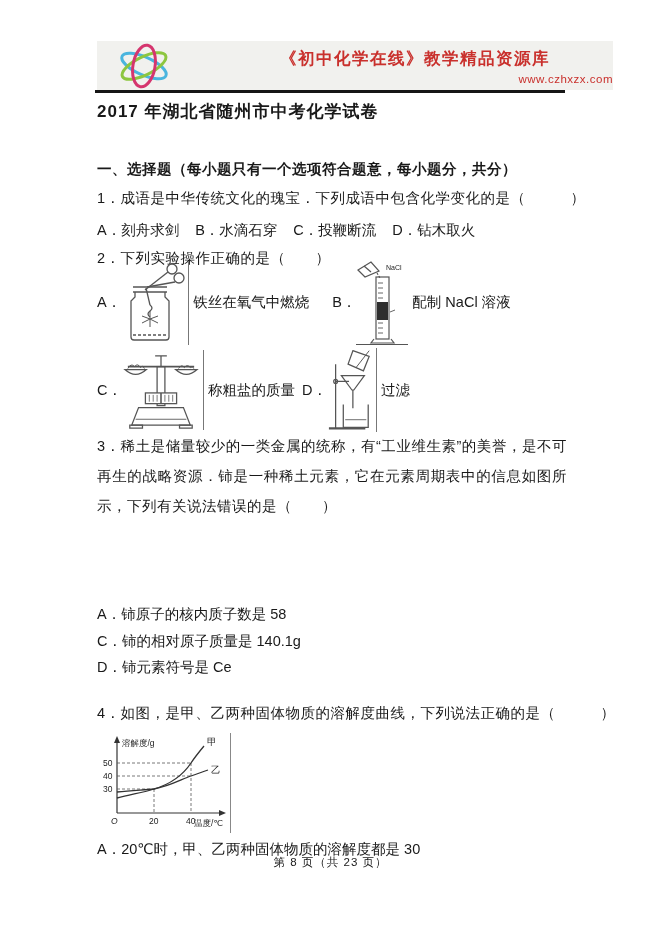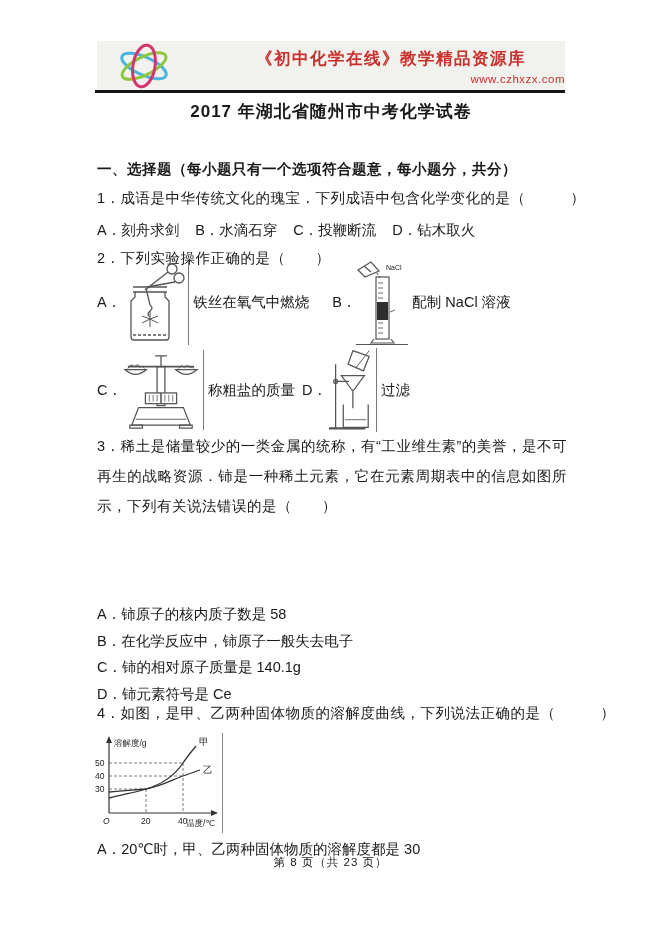--- a/index.html
+++ b/index.html
@@ -2,46 +2,46 @@
 <html><head>
 <meta charset="utf-8">
 <style>
   html,body{margin:0;padding:0;background:#fff;}
   .page{
     position:relative;width:661px;height:935px;background:#fff;overflow:hidden;
     font-family:"Liberation Sans","DejaVu Sans",sans-serif;color:#191919;
   }
   .abs{position:absolute;}
   
-  .header-band{left:97px;top:41px;width:468px;height:49px;background:#f1f1ee;}
+  .header-band{left:97px;top:41px;width:468px;height:49px;background:#f1f1ee;padding-left:48px;}
   .logo-box{position:absolute;left:8px;top:1px;width:78px;height:47px;}
   .header-text{position:absolute;left:120px;right:0;top:7px;text-align:center;}
   .site-title{font-size:16.5px;font-weight:bold;color:#c9302c;letter-spacing:1.5px;}
   .site-url{font-size:11.5px;color:#c9302c;margin-top:3px;letter-spacing:.5px;text-align:right;}
   .header-rule{left:95px;top:90px;width:470px;height:3px;background:#161616;}
   
-  .doc-title{top:100px;left:97px;width:468px;text-align:center;font-size:17px;font-weight:bold;letter-spacing:1px;}
+  .doc-title{top:100px;left:97px;width:468px;font-size:17px;font-weight:bold;letter-spacing:1px;}
   .section-heading{top:160px;left:97px;font-size:14.5px;font-weight:bold;letter-spacing:.5px;}
   .q-text{font-size:14.5px;letter-spacing:.5px;}
   .q1-text{top:189px;left:97px;}
   .q1-options{top:221px;left:97px;display:flex;gap:16px;font-size:14.5px;}
   .q2-text{top:249px;left:97px;}
   .q2-row{left:97px;width:470px;display:flex;align-items:center;font-size:14.5px;}
   .row-ab{top:260px;}
   .row-cd{top:348px;}
   .opt-key{flex:0 0 auto;}
   .img-box{flex:0 0 auto;display:block;}
   .sep-right{border-right:1px solid #777;padding-right:3px;}
   .underlined{border-bottom:1px solid #555;}
   .caption{margin-left:4px;}
   .q3-text{top:431px;left:97px;width:470px;line-height:30px;text-align:justify;}
   .cube-box{top:516px;left:98px;}
   .q3-options{top:601px;left:97px;font-size:14.5px;line-height:26.5px;}
   .q4-text{top:704px;left:97px;}
-  .graph-box{top:733px;left:89px;width:133px;height:100px;border-right:1px solid #888;}
+  .graph-box{top:733px;left:97px;width:133px;height:100px;border-right:1px solid #888;}
   .q4-opta{top:840px;left:97px;font-size:14.5px;}
   .footer{top:855px;left:0;width:100%;text-align:center;font-size:11.5px;letter-spacing:1px;}
   svg{display:block;}
   svg text{font-family:"Liberation Sans","DejaVu Sans",sans-serif;fill:#222;}
 </style>
 </head>
 <body>
 
 <div class="page">
 
@@ -167,21 +167,20 @@
       </svg>
     </span>
     <span class="caption">过滤</span>
   </div>
 
   <div class="abs q-text q3-text">3．稀土是储量较少的一类金属的统称，有“工业维生素”的美誉，是不可再生的战略资源．铈是一种稀土元素，它在元素周期表中的信息如图所示，下列有关说法错误的是（　　）</div>
 
 
   <div class="abs q3-options">
     <div>A．铈原子的核内质子数是 58</div>
-    <div>B．在化学反应中，铈原子一般失去电子</div>
     <div>C．铈的相对原子质量是 140.1g</div>
     <div>D．铈元素符号是 Ce</div>
   </div>
 
   <div class="abs q-text q4-text">4．如图，是甲、乙两种固体物质的溶解度曲线，下列说法正确的是（　　　）</div>
 
   <div class="abs graph-box">
     <svg width="132" height="100" viewBox="0 0 132 100">
       <g stroke="#333" stroke-width="1.2" fill="none">
         <line x1="20" y1="7" x2="20" y2="80"></line>

